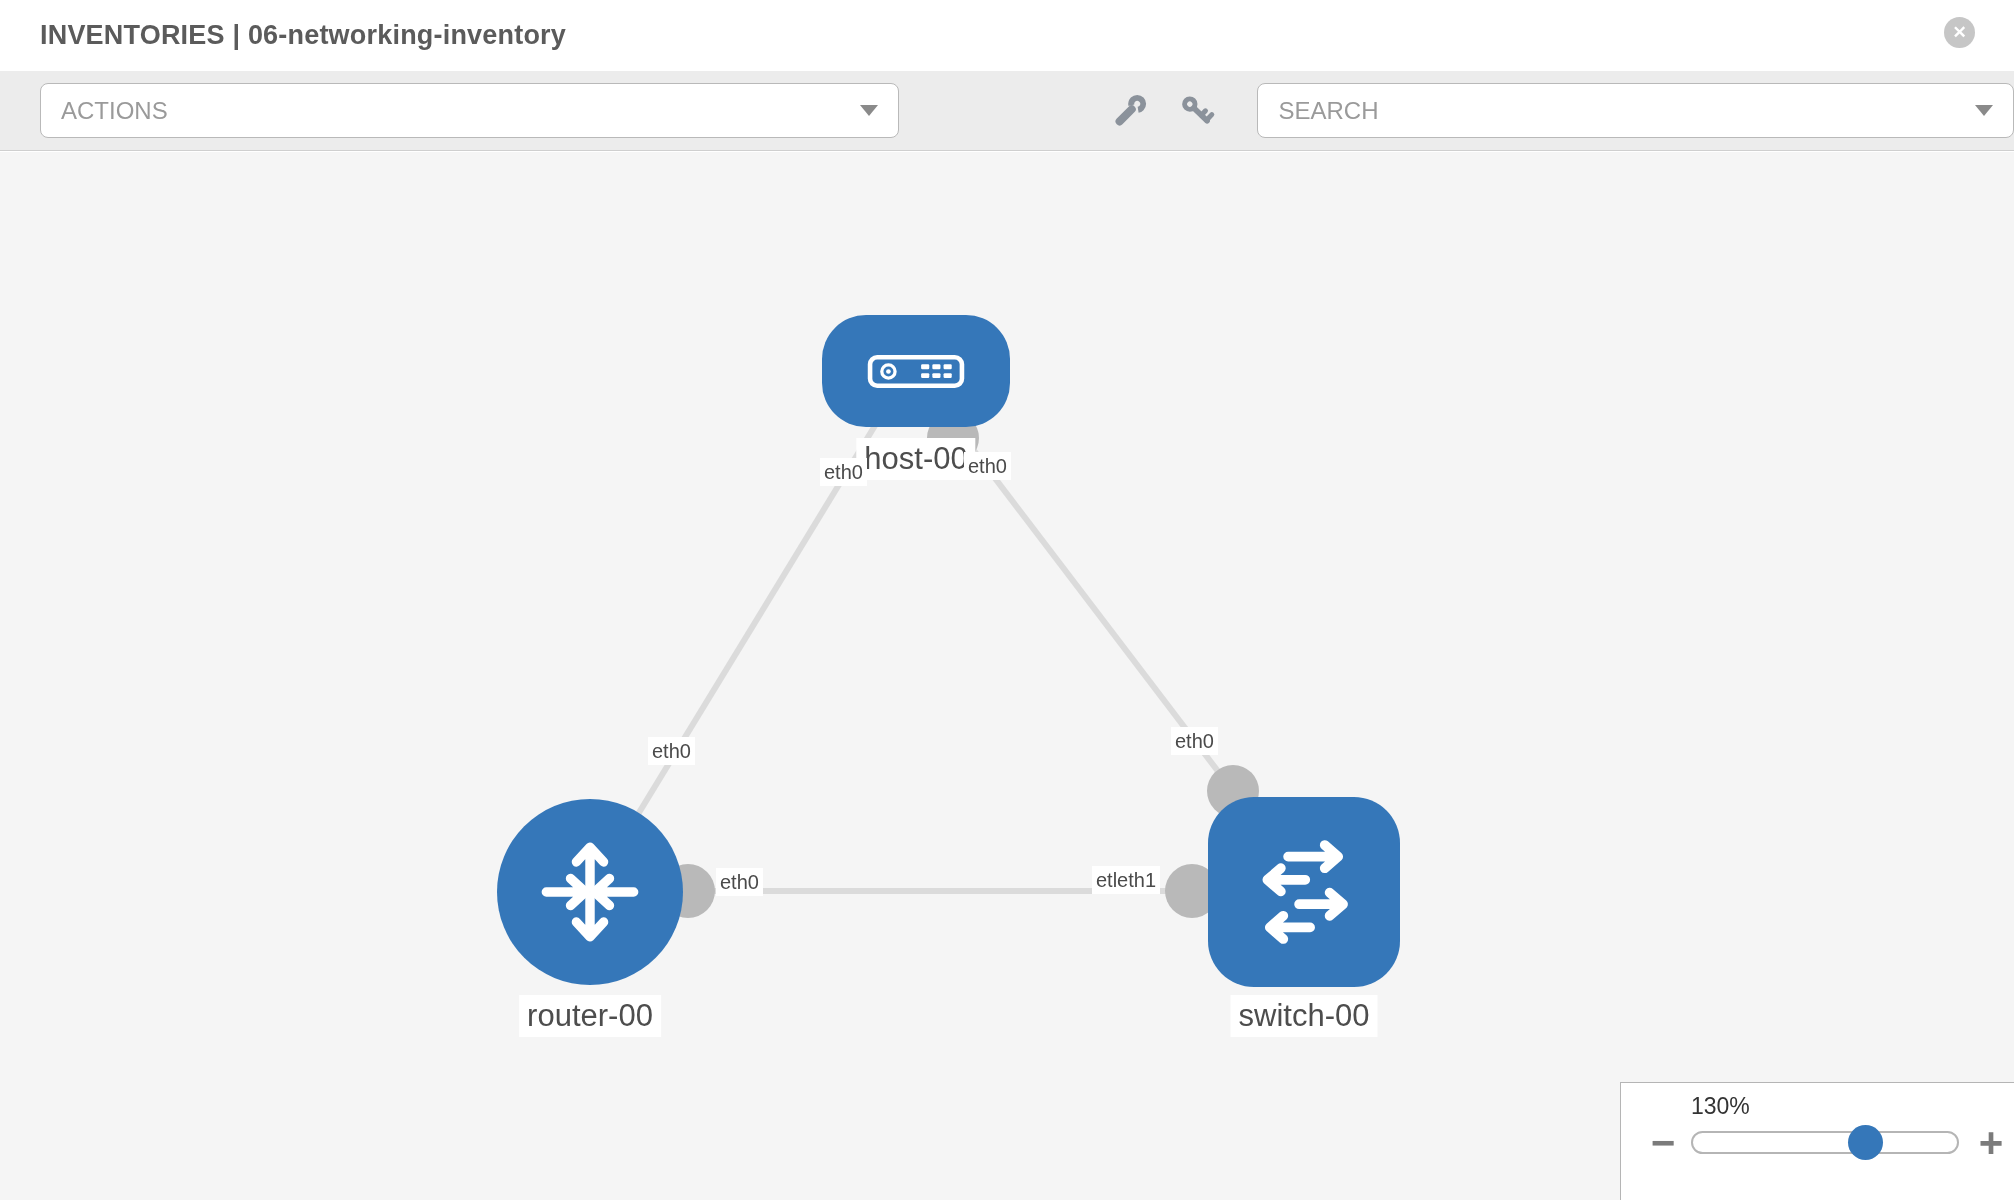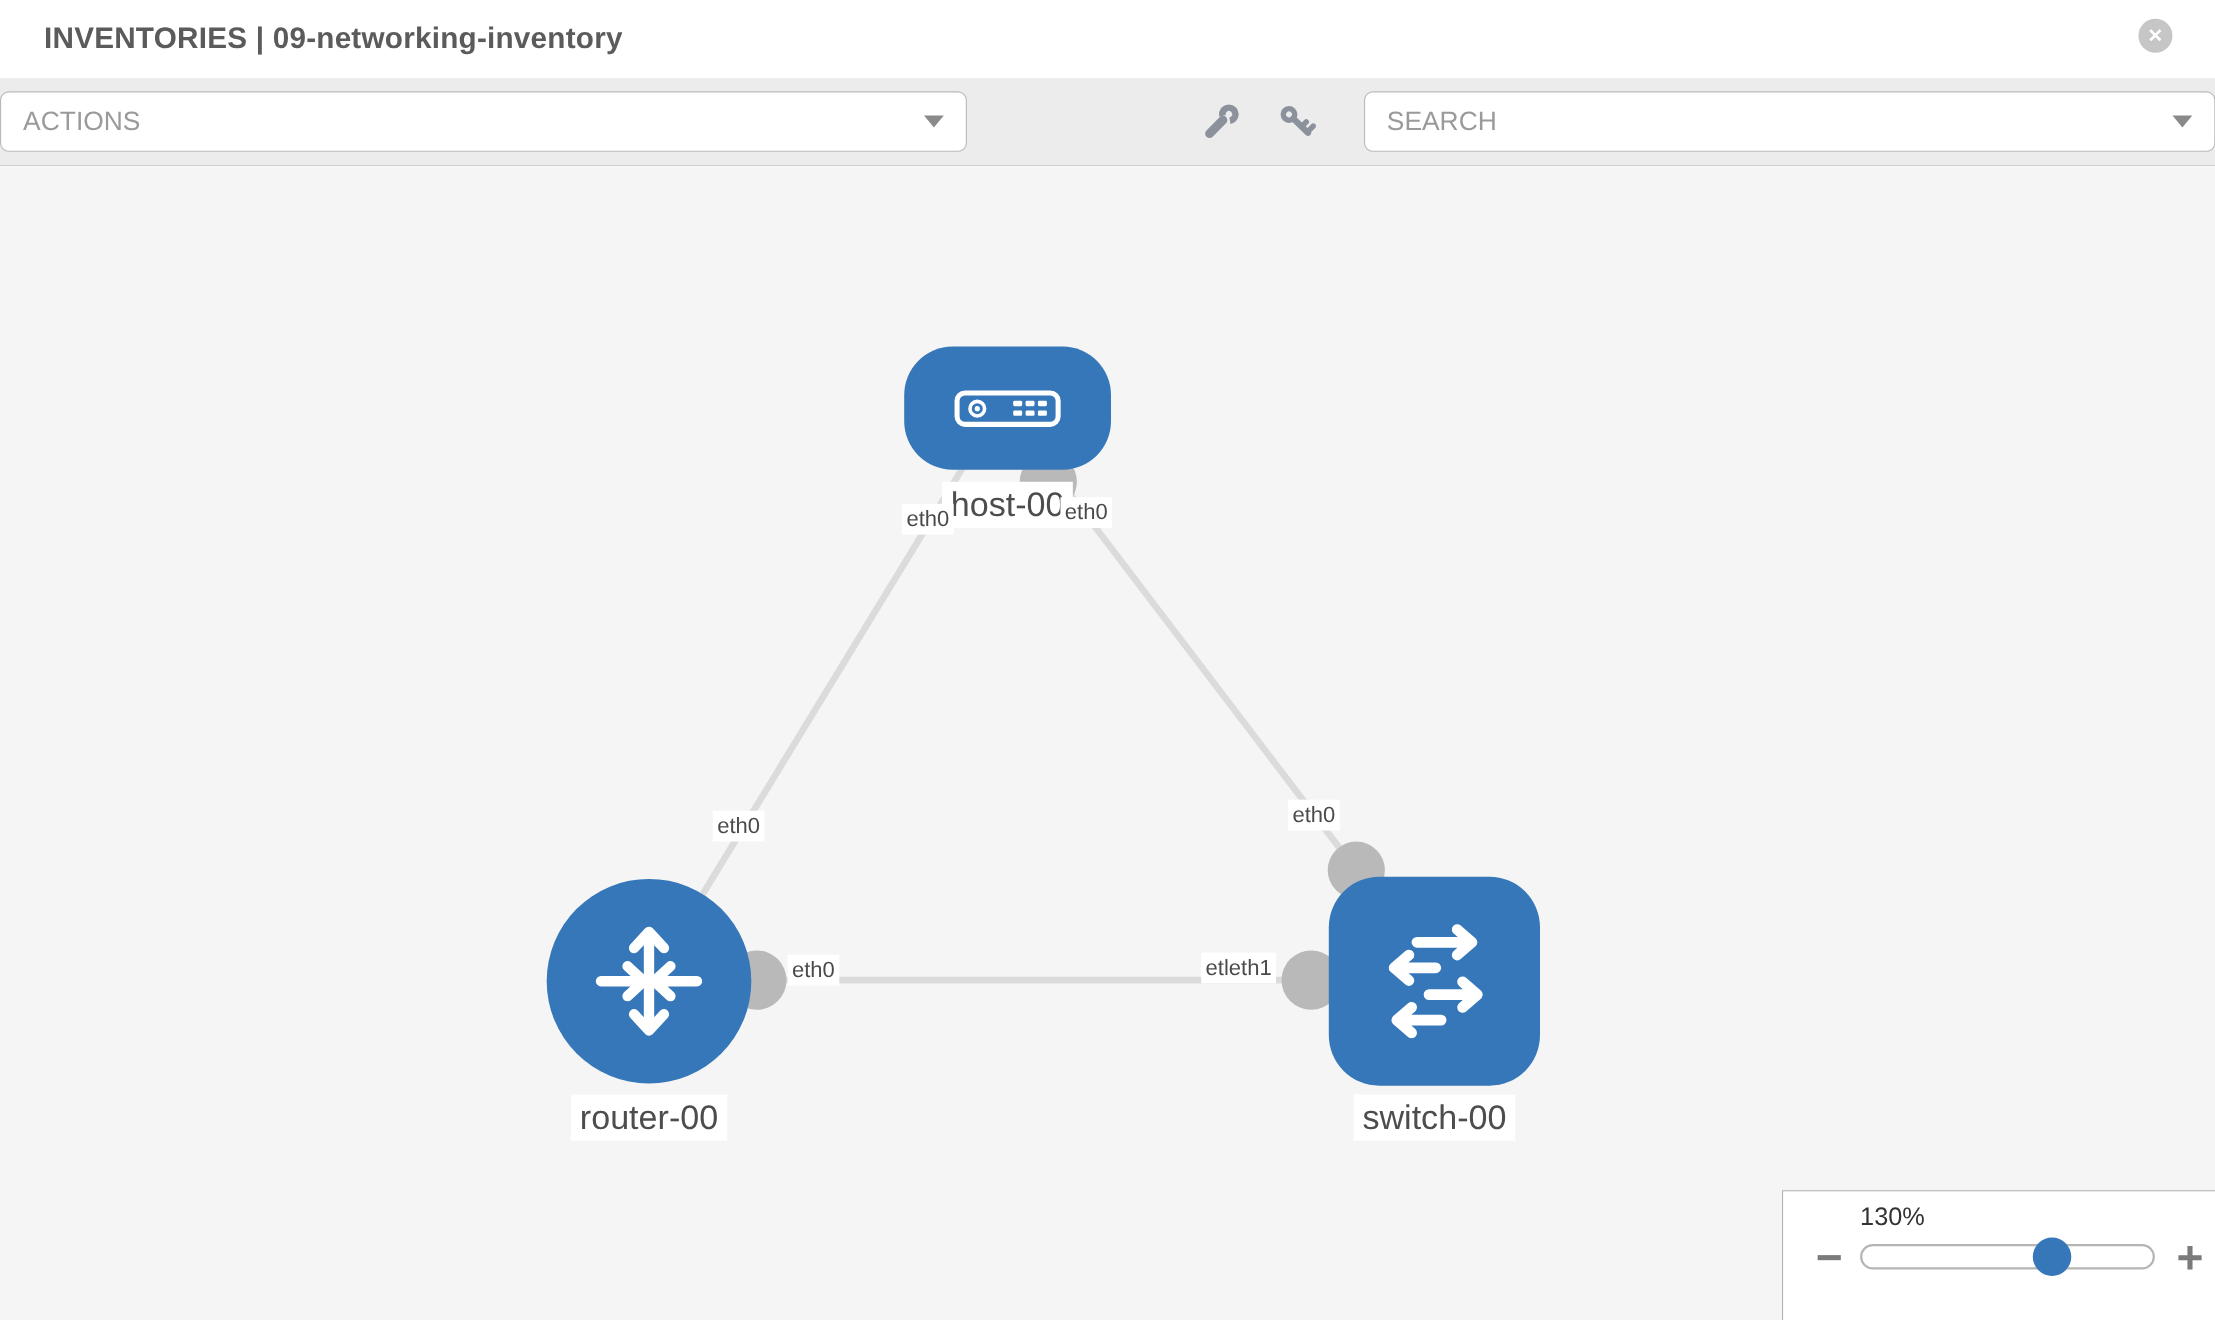--- a/index.html
+++ b/index.html
@@ -18,21 +18,21 @@
   
   .toolbar{
     height:80px;background:#ececec;border-bottom:1px solid #cfcfcf;
     display:flex;align-items:center;box-sizing:border-box;
   }
   .select-box{
     height:55px;background:#fff;border:1px solid #b9b9b9;border-radius:8px;
     display:flex;align-items:center;justify-content:space-between;
     padding:0 20px;box-sizing:border-box;color:#9a9a9a;font-size:24px;cursor:pointer;
   }
-  .actions{width:899px;}
+  .actions{width:899px;margin-left:40px;}
   .search{width:792px;margin-left:39px;align-items:center;}
   .caret{width:0;height:0;border-left:9px solid transparent;border-right:9px solid transparent;border-top:11px solid #8a8a8a;}
   .tool-btn{display:flex;align-items:center;justify-content:center;width:44px;height:55px;cursor:pointer;}
   .tool-wrench{margin-left:210px;}
   .tool-key{margin-left:26px;}
   
   .canvas{position:absolute;top:152px;left:0;width:2014px;height:1048px;background:#f5f5f5;overflow:hidden;}
   .edges-layer{position:absolute;left:0;top:0;}
   .node{position:absolute;background:#3577b9;display:flex;align-items:center;justify-content:center;cursor:pointer;}
   .node-host{left:822px;top:163px;width:188px;height:112px;border-radius:44px;}
@@ -75,21 +75,21 @@
     position:absolute;left:155px;top:-8px;width:35px;height:35px;border-radius:50%;
     background:#3577b9;cursor:grab;
   }
 </style>
 </head>
 <body>
 
 <div>
 
   <header class="header">
-    <h1 class="title">INVENTORIES | 09-networking-inventory</h1>
+    <h1 class="title">INVENTORIES | 06-networking-inventory</h1>
     <div class="close-btn">
       <span>✕</span>
     </div>
   </header>
 
   <div class="toolbar">
     <div class="select-box actions">
       <span>ACTIONS</span>
       <span class="caret"></span>
     </div>

